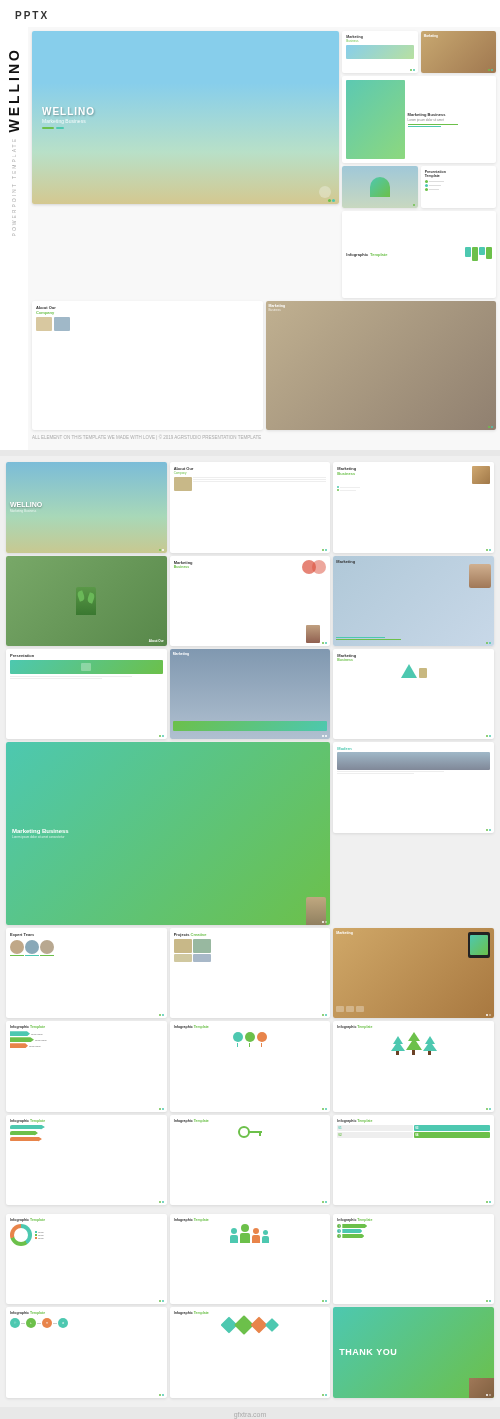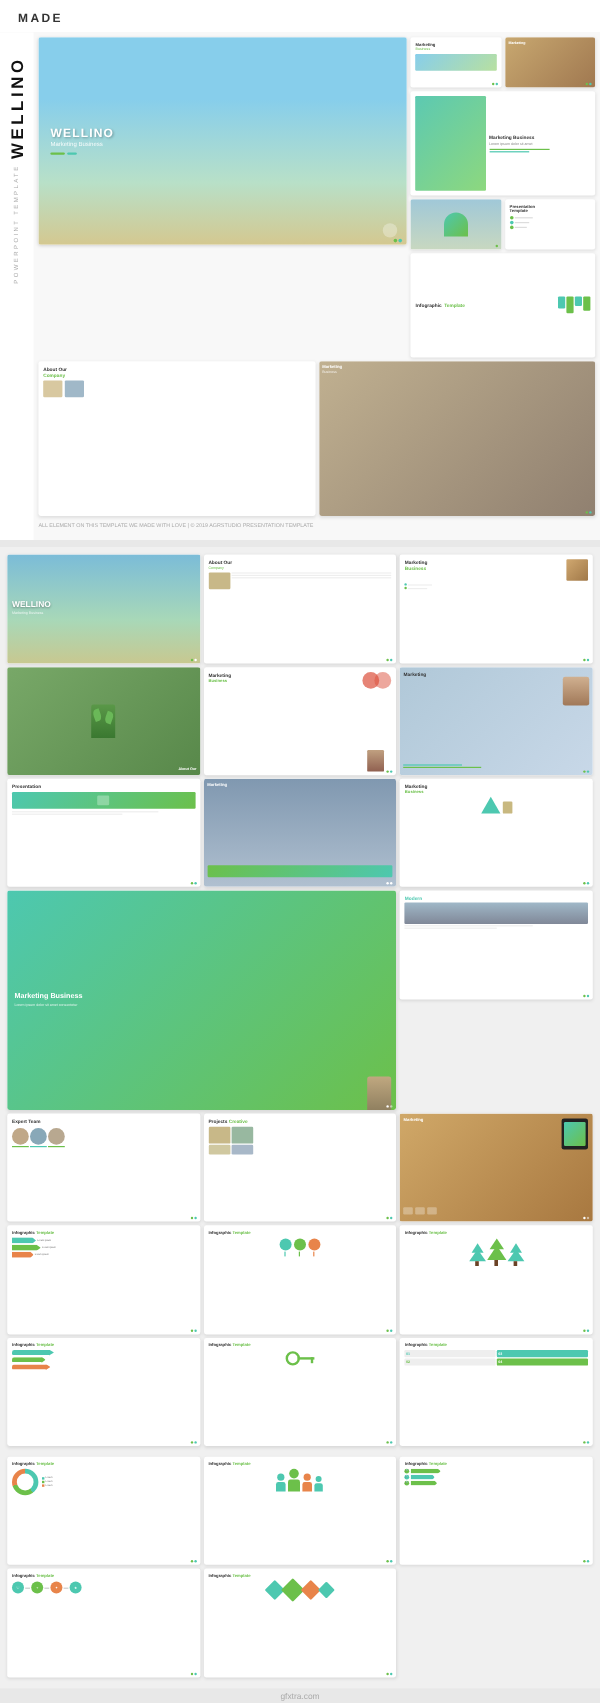--- a/index.html
+++ b/index.html
@@ -63,21 +63,21 @@
       gap: 1px;
     }
     .dot-sm { width: 2px; height: 2px; border-radius: 50%; }
   </style>
 </head>
 <body>
 
 <div class="page">
 
   <div class="header">
-    <span class="header-logo">MADE</span>
+    <span class="header-logo">PPTX</span>
   </div>
 
   <div style="display:flex; background:#f8f8f8;">
 
     <div style="width:28px; background:white; display:flex; flex-direction:column; align-items:center; justify-content:flex-start; padding-top:20px; min-height:300px; flex-shrink:0;">
       <div style="writing-mode:vertical-rl; transform:rotate(180deg); font-size:14px; font-weight:900; letter-spacing:3px; color:#111; margin-bottom:4px;">WELLINO</div>
       <div style="writing-mode:vertical-rl; transform:rotate(180deg); font-size:5px; letter-spacing:2px; color:#aaa;">POWERPOINT TEMPLATE</div>
     </div>
 
     <div style="flex:1; padding:4px;">
@@ -710,20 +710,32 @@
             <div style="width:12px;height:12px;background:#e8844a;transform:rotate(45deg);border-radius:1px;"></div>
             <div style="width:10px;height:10px;background:#4dc8b0;transform:rotate(45deg);border-radius:1px;"></div>
           </div>
           <div style="position:absolute;bottom:2px;right:3px;display:flex;gap:1px;">
             <div style="width:2px;height:2px;border-radius:50%;background:#6cc04a;"></div>
             <div style="width:2px;height:2px;border-radius:50%;background:#4dc8b0;"></div>
           </div>
         </div>
       </div>
 
+      <div class="slide-card">
+        <div style="width:100%;height:100%;background:linear-gradient(135deg,#4dc8b0 0%,#6cc04a 100%);position:relative;display:flex;align-items:center;justify-content:flex-start;padding:4px 6px;">
+          <div>
+            <div style="font-size:9px;font-weight:900;color:white;line-height:1.1;letter-spacing:0.5px;">THANK YOU</div>
+          </div>
+          <div style="position:absolute;bottom:0;right:0;width:25px;height:20px;background:linear-gradient(135deg,#a07858,#806040);border-radius:0;"></div>
+          <div style="position:absolute;bottom:2px;right:3px;display:flex;gap:1px;">
+            <div style="width:2px;height:2px;border-radius:50%;background:white;"></div>
+            <div style="width:2px;height:2px;border-radius:50%;background:rgba(255,255,255,0.5);"></div>
+          </div>
+        </div>
+      </div>
 
     </div>
 
   </div>
 
   <div style="background:#e8e8e8; padding:4px; text-align:center; font-size:7px; color:#aaa;">gfxtra.com</div>
 
 </div>
 
 </body></html>

